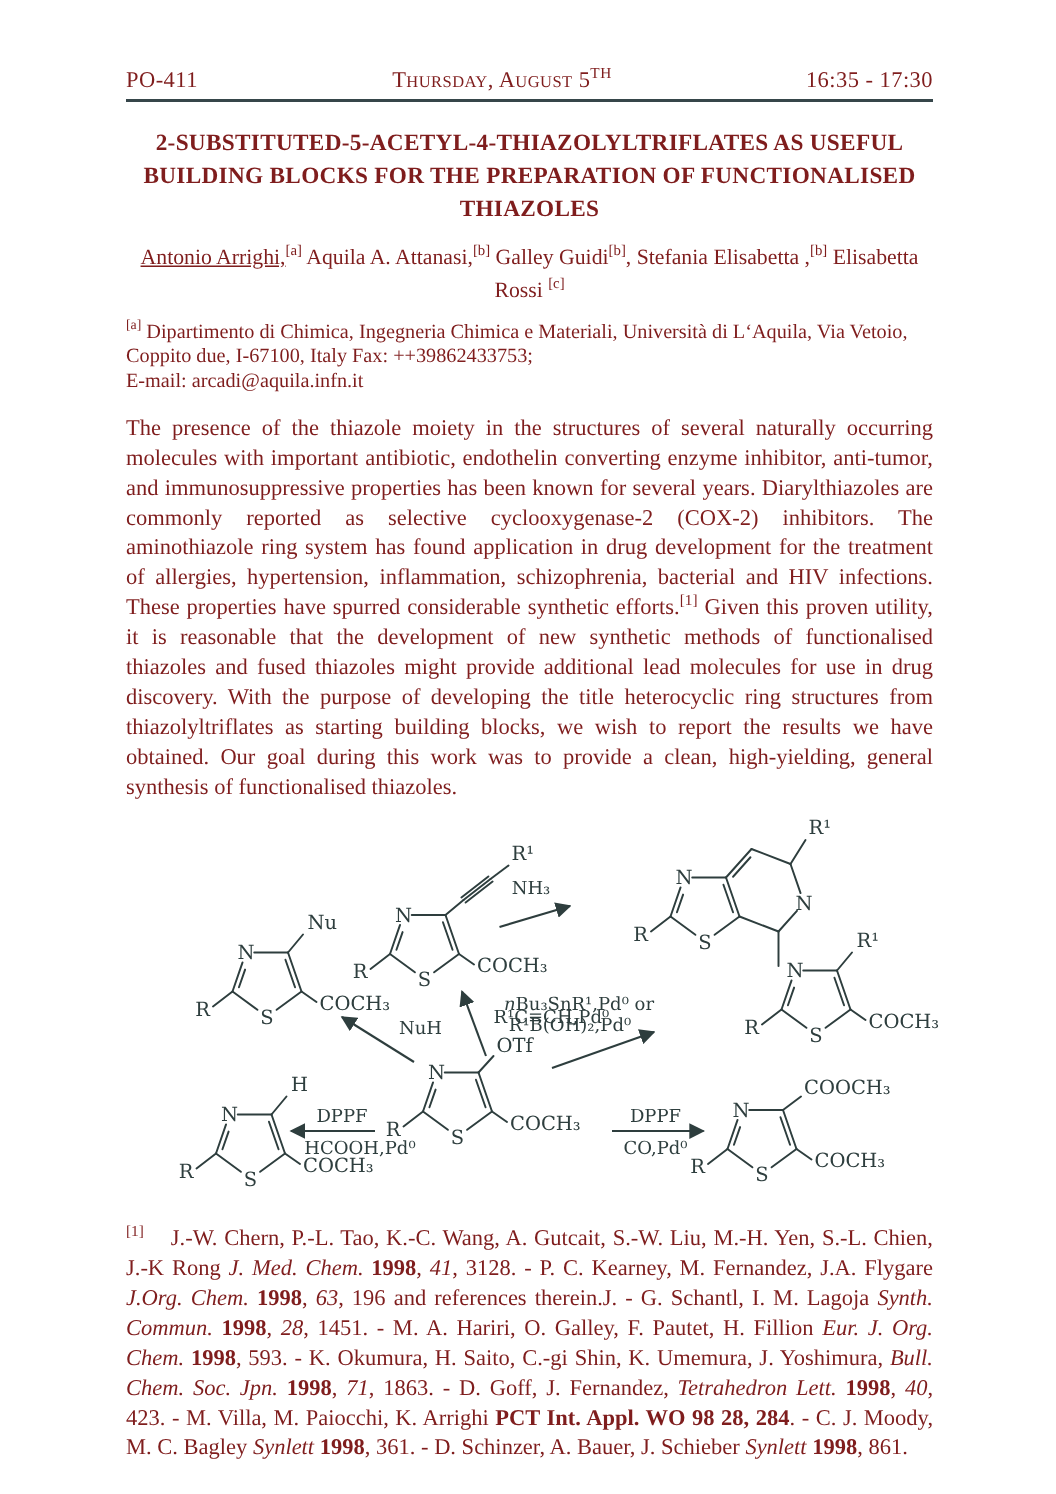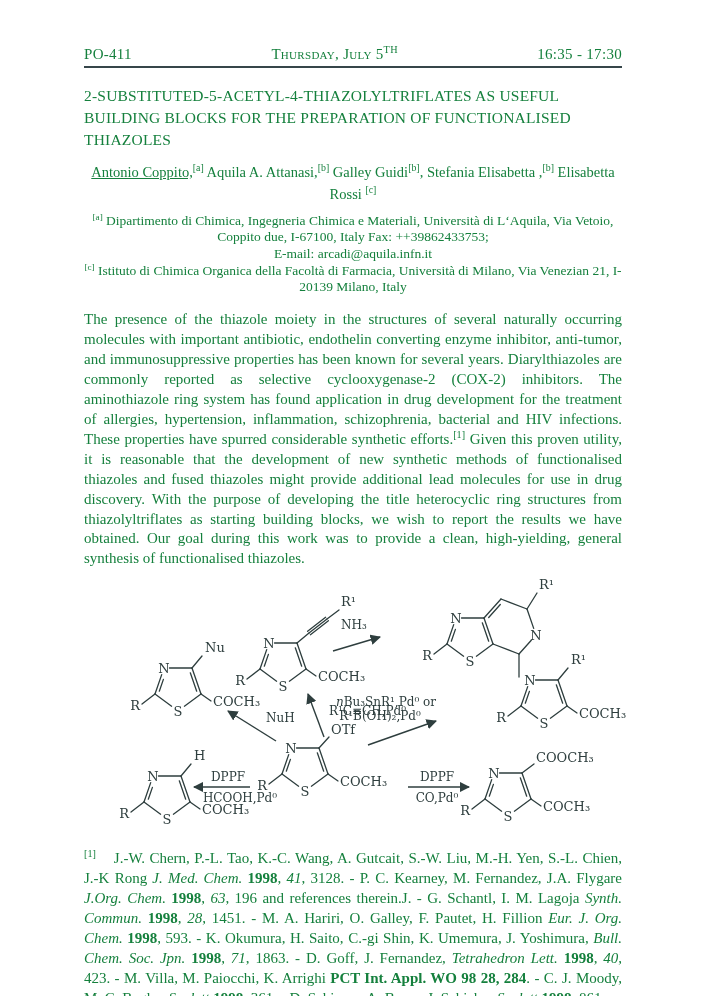--- a/index.html
+++ b/index.html
@@ -1,49 +1,50 @@
 <!DOCTYPE html>
 <html><head>
 <meta charset="utf-8">
 <style>
   html,body{margin:0;padding:0;background:#ffffff;}
   .page{
     position:relative;
     width:704px;height:996px;
     background:#ffffff;
-    color:#15803d;
+    color:#7f1d1d;
     font-family:"Liberation Serif","DejaVu Serif",serif;
     overflow:hidden;
     box-sizing:border-box;
   }
   .content{padding:46px 82px 0 84px;}
   
   .hdr{
     display:flex;justify-content:space-between;align-items:flex-end;
     font-size:15px;
     border-bottom:2px solid #36464a;
     padding-bottom:3px;
   }
   .hdr .code{letter-spacing:.3px;}
   .hdr .day{font-variant:small-caps;letter-spacing:.3px;}
   .hdr .time{letter-spacing:.3px;}
   sup{font-size:0.68em;line-height:0;vertical-align:super;}
   
   .title{
     margin-top:17px;
-    font-weight:normal;
+    text-align:center;
+    font-weight:bold;
     font-size:15.5px;
     line-height:1.42;
     letter-spacing:.2px;
   }
   
   .authors{margin-top:11px;text-align:center;font-size:14.5px;line-height:1.5;}
   
   .affil{margin-top:7px;font-size:13.5px;line-height:1.24;}
-  .affil .aff{text-align:center;}
+  .affil .aff{}
   
   .para{
     margin-top:14px;
     font-size:15px;
     line-height:1.33;
     text-align:justify;
   }
   .refs{margin-top:8px;}
   .s-i{font-style:italic;}
   .s-b{font-weight:bold;}
@@ -62,34 +63,33 @@
 </style>
 </head>
 <body>
 
 <div class="page">
   <div class="content">
 
     
     <div class="hdr">
       <span class="code">PO-411</span>
-      <span class="day"><span>Thursday, July 5</span><sup>TH</sup></span>
+      <span class="day"><span>Thursday, August 5</span><sup>TH</sup></span>
       <span class="time">16:35 - 17:30</span>
     </div>
 
     
     <div class="title">2-SUBSTITUTED-5-ACETYL-4-THIAZOLYLTRIFLATES AS USEFUL BUILDING BLOCKS FOR THE PREPARATION OF FUNCTIONALISED THIAZOLES</div>
 
     
-    <div class="authors"><span class="s-u">Antonio Coppito,</span><sup>[a]</sup><span> Aquila A. Attanasi,</span><sup>[b]</sup><span> Galley Guidi</span><sup>[b]</sup><span>, Stefania Elisabetta ,</span><sup>[b]</sup><span> Elisabetta Rossi </span><sup>[c]</sup></div>
+    <div class="authors"><span class="s-u">Antonio Arrighi,</span><sup>[a]</sup><span> Aquila A. Attanasi,</span><sup>[b]</sup><span> Galley Guidi</span><sup>[b]</sup><span>, Stefania Elisabetta ,</span><sup>[b]</sup><span> Elisabetta Rossi </span><sup>[c]</sup></div>
 
     
     <div class="affil">
       <div class="aff"><sup>[a]</sup><span> Dipartimento di Chimica, Ingegneria Chimica e Materiali, Università di L‘Aquila, Via Vetoio, Coppito due, I-67100, Italy Fax: ++39862433753;</span><br><span>E-mail: arcadi@aquila.infn.it</span></div>
-      <div class="aff"><sup>[c]</sup><span> Istituto di Chimica Organica della Facoltà di Farmacia, Università di Milano, Via Venezian 21, I-20139 Milano, Italy</span></div>
     </div>
 
     
     <div class="para"><span>The presence of the thiazole moiety in the structures of several naturally occurring molecules with important antibiotic, endothelin converting enzyme inhibitor, anti-tumor, and immunosuppressive properties has been known for several years. Diarylthiazoles are commonly reported as selective cyclooxygenase-2 (COX-2) inhibitors. The aminothiazole ring system has found application in drug development for the treatment of allergies, hypertension, inflammation, schizophrenia, bacterial and HIV infections. These properties have spurred considerable synthetic efforts.</span><sup>[1]</sup><span> Given this proven utility, it is reasonable that the development of new synthetic methods of functionalised thiazoles and fused thiazoles might provide additional lead molecules for use in drug discovery. With the purpose of developing the title heterocyclic ring structures from thiazolyltriflates as starting building blocks, we wish to report the results we have obtained. Our goal during this work was to provide a clean, high-yielding, general synthesis of functionalised thiazoles.</span></div>
 
     
     <svg class="scheme" width="600" height="264" viewBox="0 -14 600 264" xmlns="http://www.w3.org/2000/svg">
       <defs>
         <marker id="ah" viewBox="0 0 10 10" refX="9" refY="5" markerWidth="7.5" markerHeight="7.5" orient="auto">
           <path d="M0,0 L10,5 L0,10 z" fill="#2e3e3e"></path>

